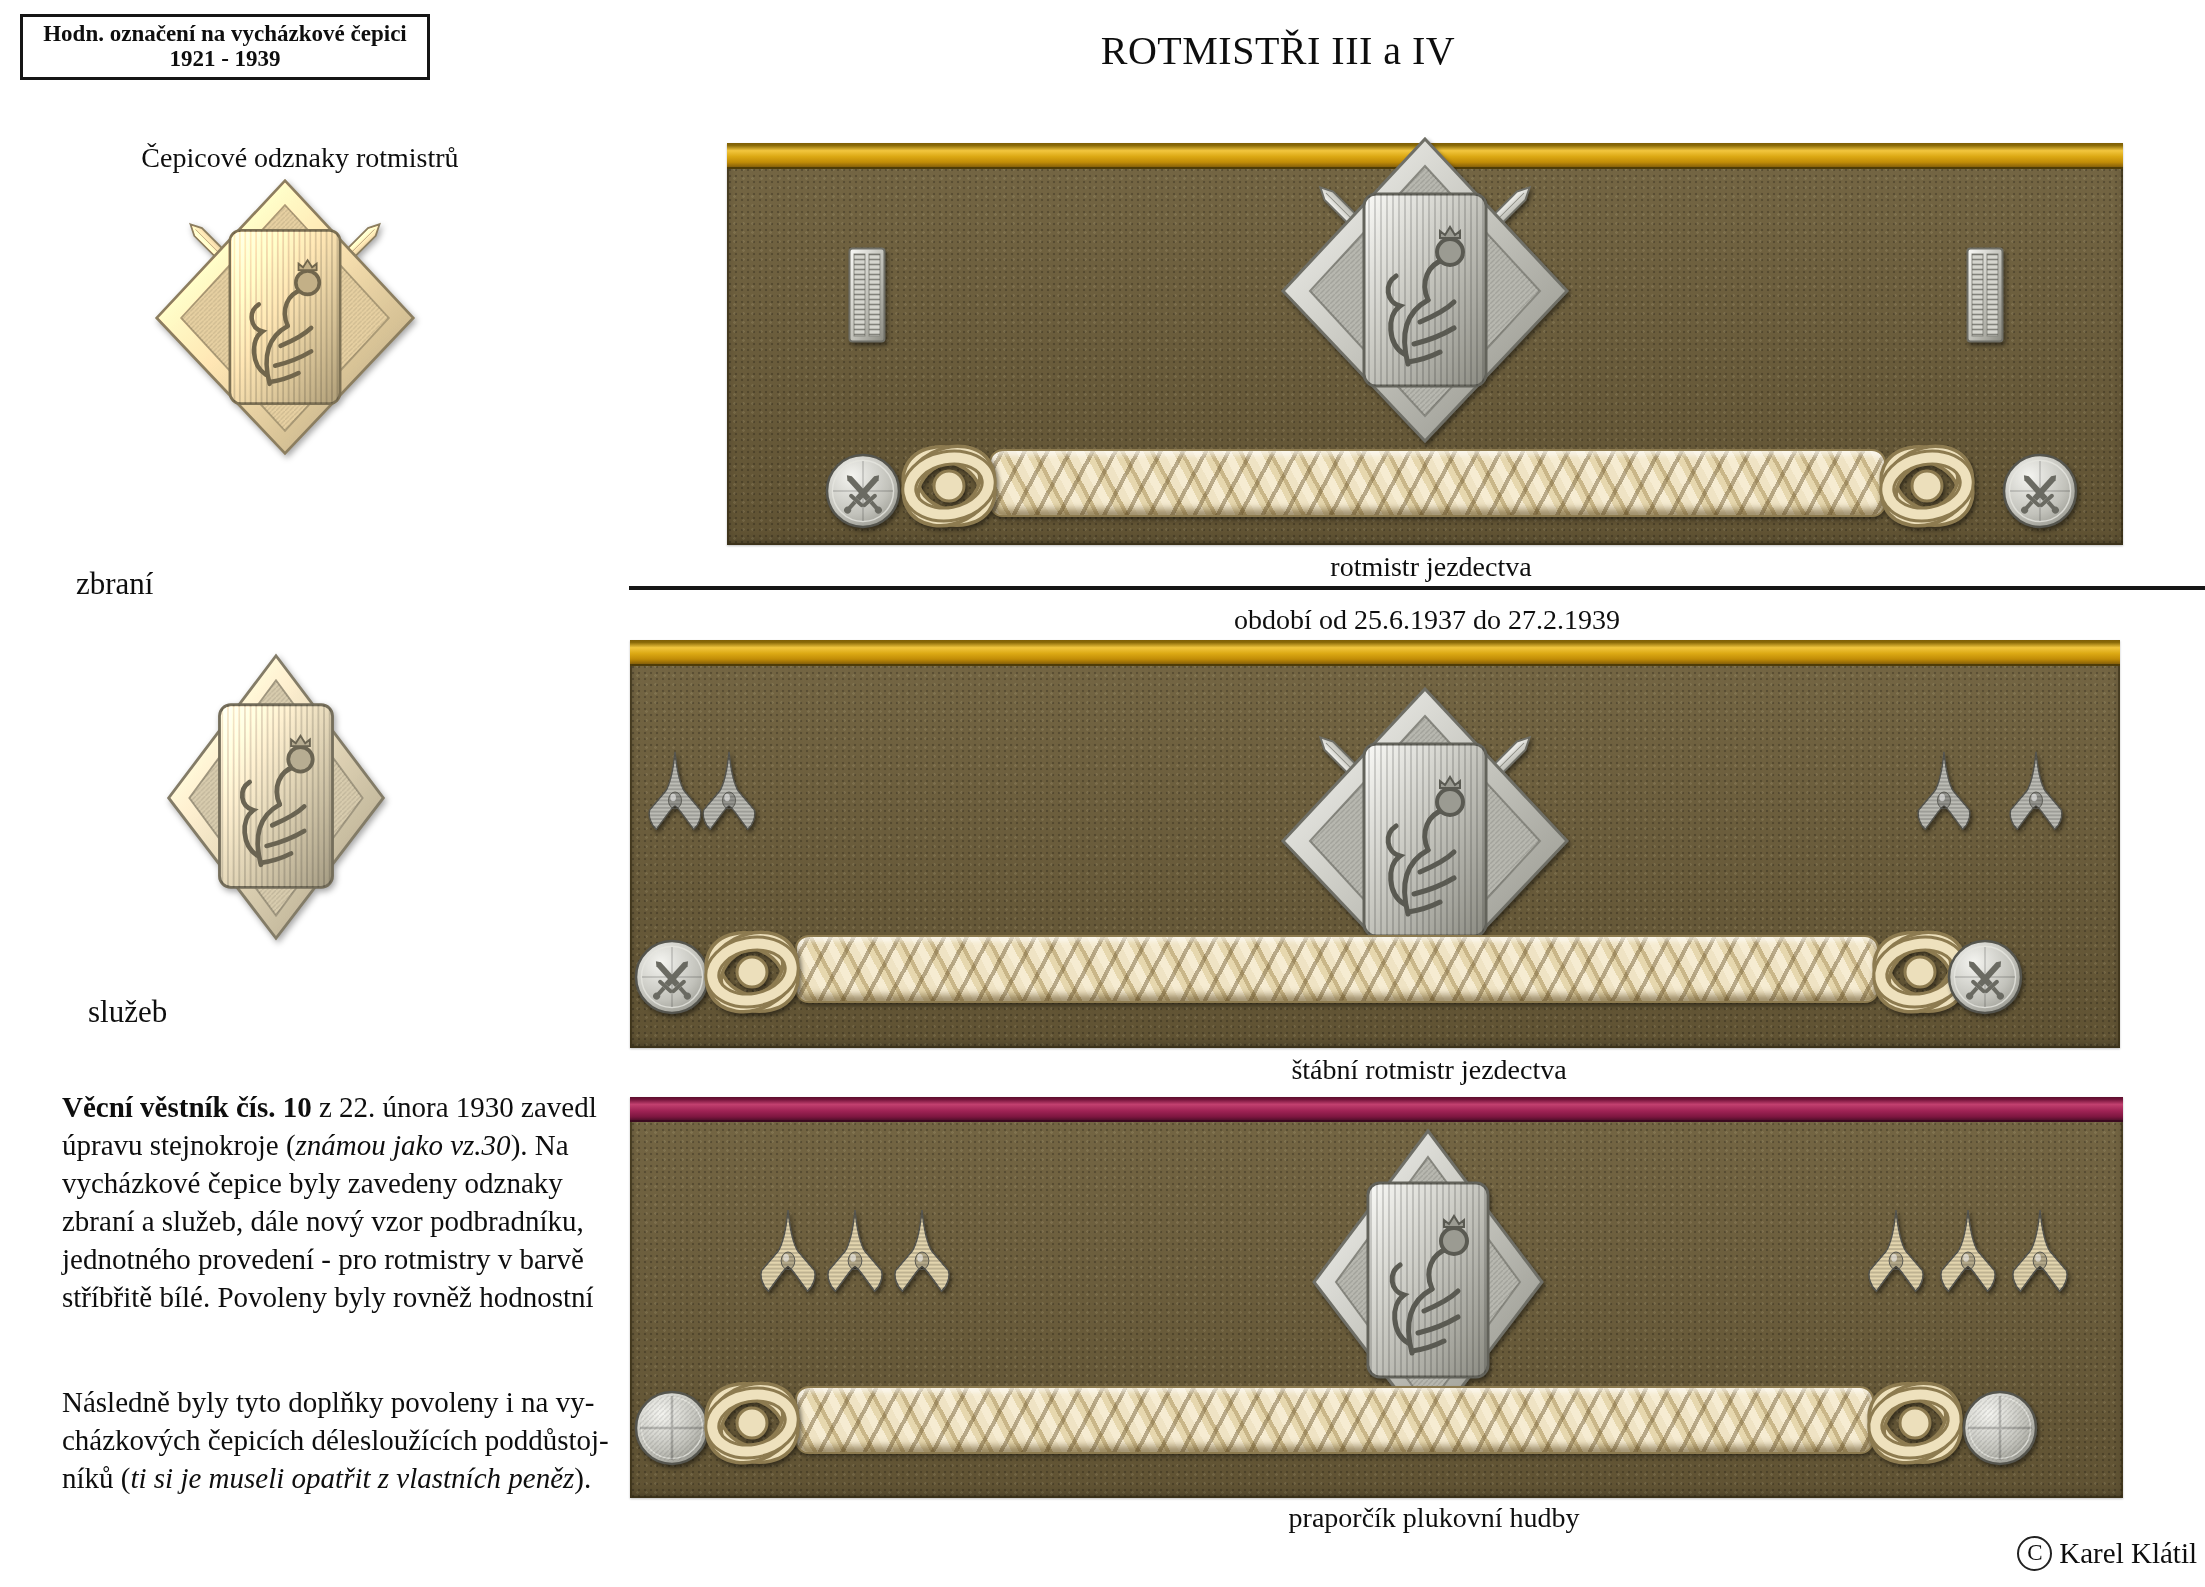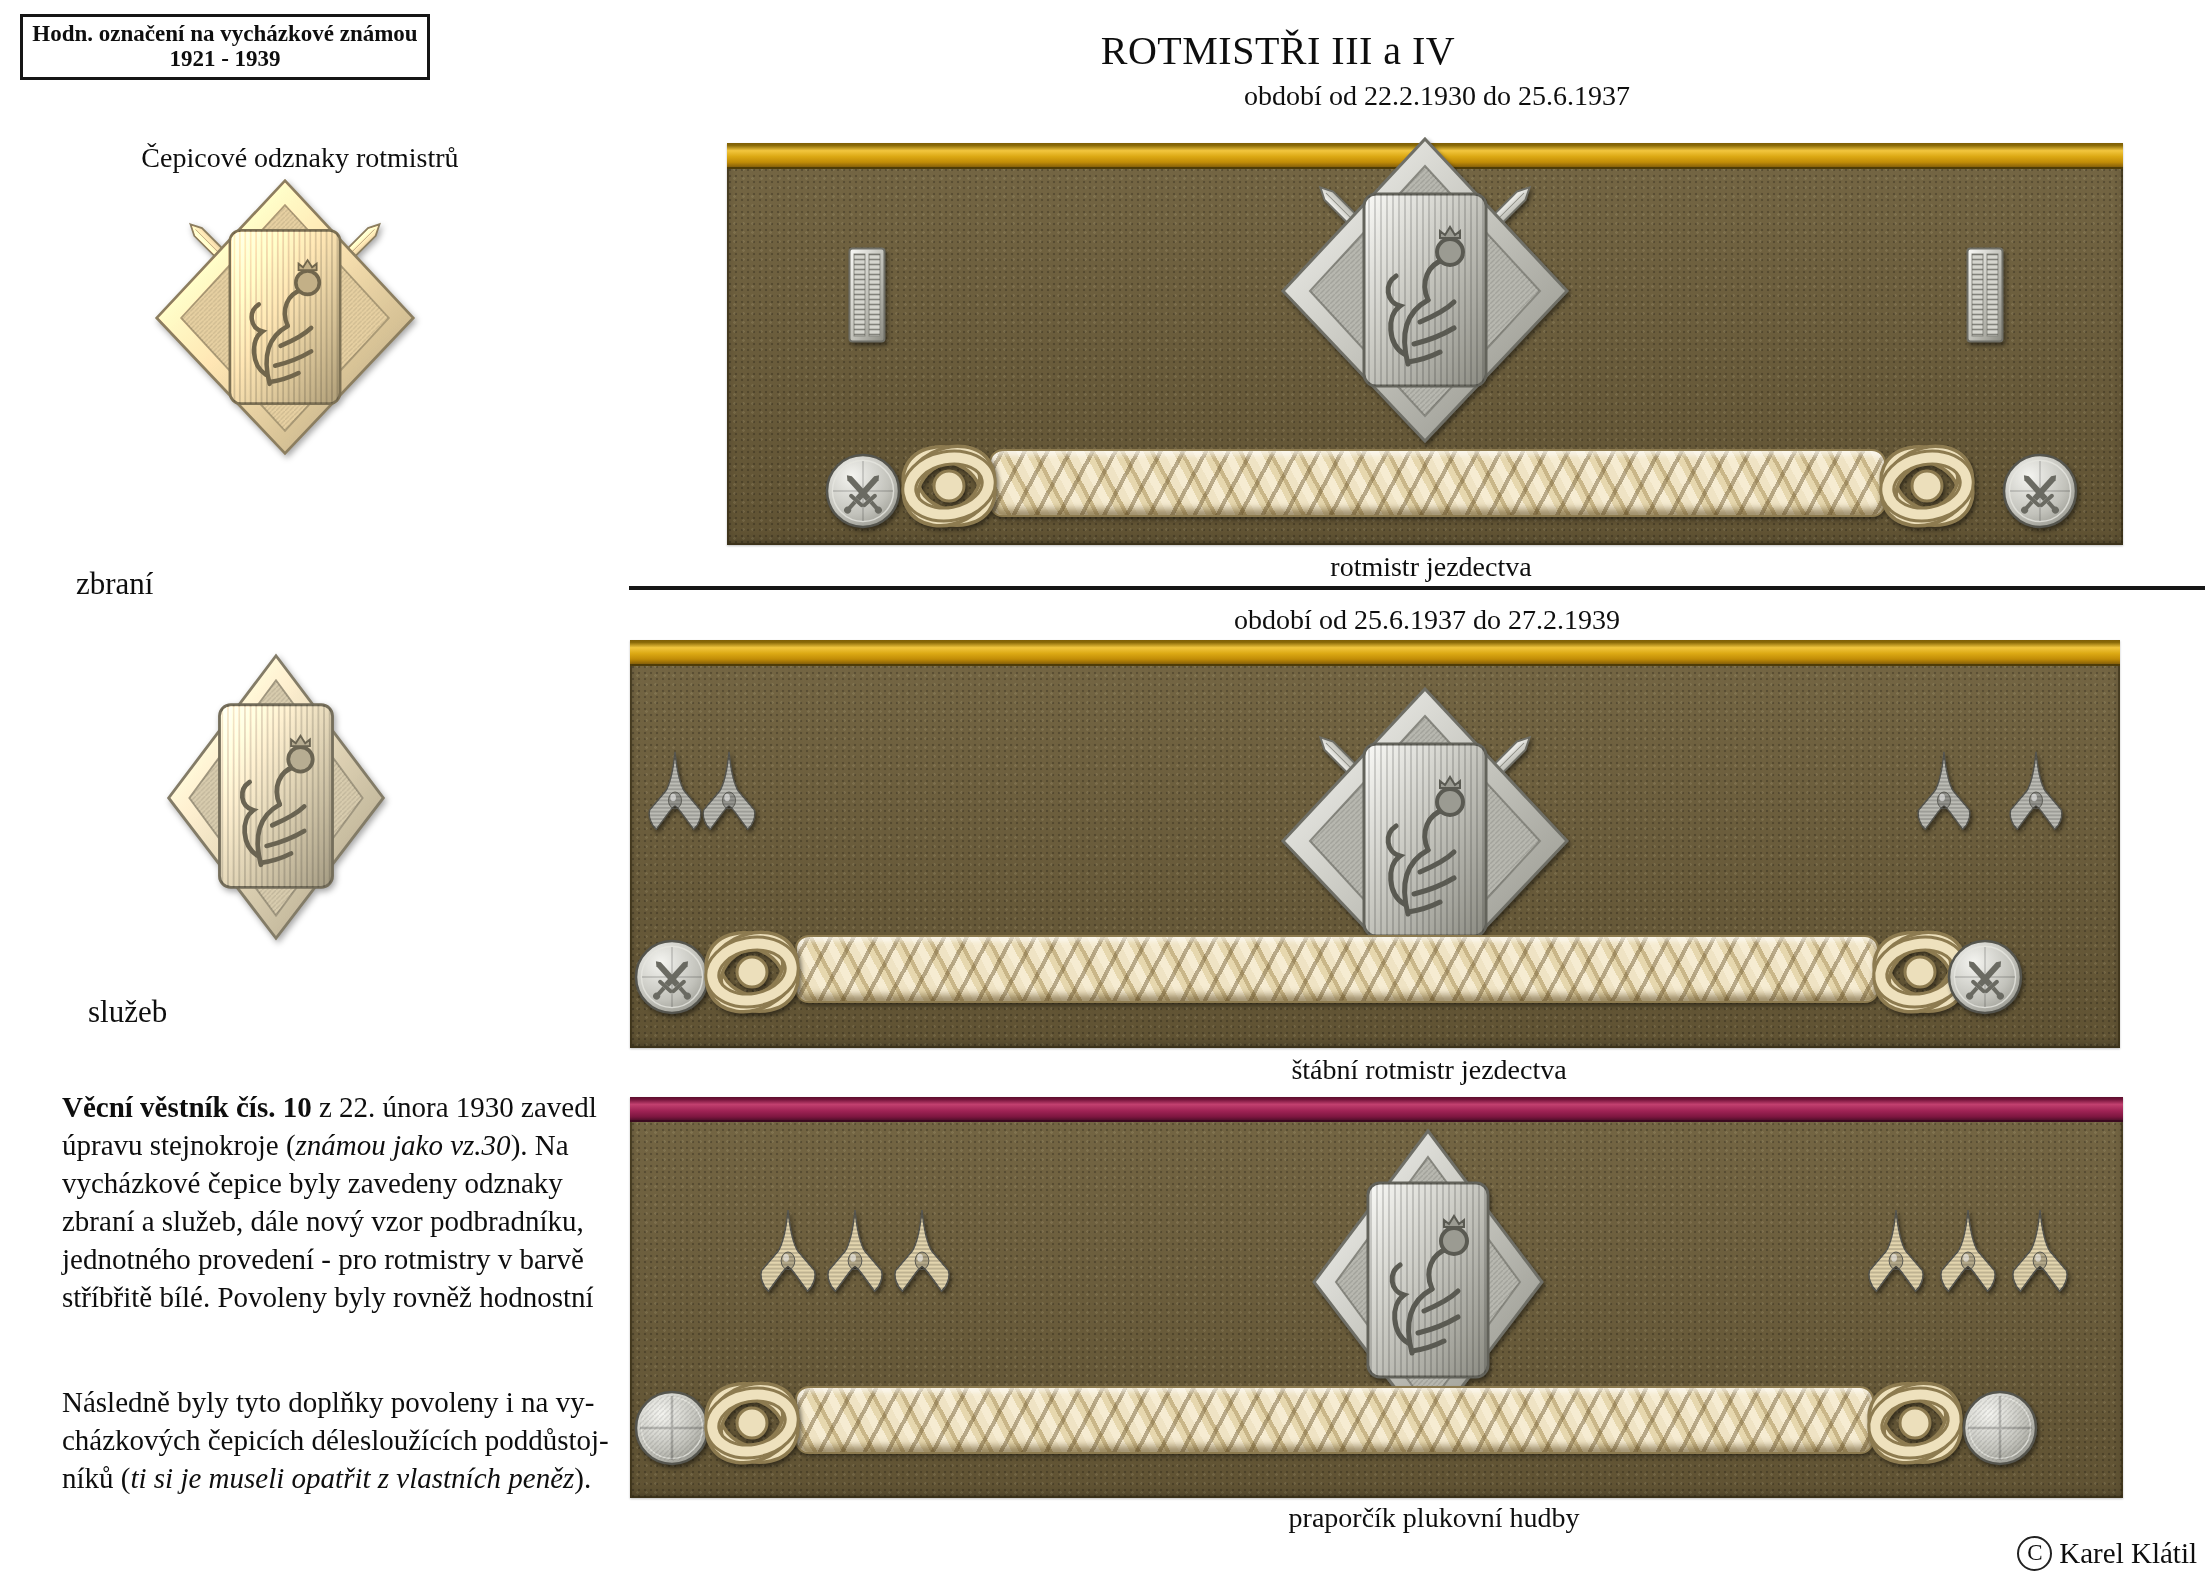--- a/index.html
+++ b/index.html
@@ -203,21 +203,21 @@
           <ellipse cx="52" cy="55" rx="40" ry="30" transform="rotate(-28 52 55)" stroke="#eee1bd" stroke-width="11"></ellipse>
           <ellipse cx="52" cy="55" rx="28" ry="40" transform="rotate(80 52 55)" stroke="#8d7b50" stroke-width="16"></ellipse>
           <ellipse cx="52" cy="55" rx="28" ry="40" transform="rotate(80 52 55)" stroke="#eee1bd" stroke-width="10"></ellipse>
         </g>
         <circle cx="52" cy="55" r="15" fill="#ecdfbb" stroke="#8d7b50" stroke-width="3"></circle>
       </symbol>
     </defs>
   </svg>
 
   <div class="title-box">
-    <div>Hodn. označení na vycházkové známou</div>
+    <div>Hodn. označení na vycházkové čepici</div>
     <div>1921 - 1939</div>
   </div>
 
   <div class="col-heading">Čepicové odznaky rotmistrů</div>
 
   <svg class="badge-svg badge1 tint-brass" viewBox="0 0 310 312">
       <use href="#badge-arms"></use>
     </svg>
   <div class="badge-label lbl1">zbraní</div>
 
@@ -236,21 +236,20 @@
         <div class="tline"><span>stříbřitě bílé. Povoleny byly rovněž hodnostní</span></div>
       </div>
     <div class="para p2">
         <div class="tline"><span>Následně byly tyto doplňky povoleny i na vy-</span></div>
         <div class="tline"><span>cházkových čepicích délesloužících poddůstoj-</span></div>
         <div class="tline"><span>níků (</span><span class="i">ti si je museli opatřit z vlastních peněz</span><span>).</span></div>
       </div>
   </div>
 
   <div class="main-title">ROTMISTŘI III a IV</div>
-  <div class="period period1">období od 22.2.1930 do 25.6.1937</div>
 
   <div class="panel panel1">
     <div class="stripe gold"></div>
     <svg class="orn" style="left:121px;top:104px;width:38px;height:96px" viewBox="0 0 38 96">
         <use href="#ribbar"></use>
       </svg>
     <svg class="orn" style="left:1239px;top:104px;width:38px;height:96px" viewBox="0 0 38 96">
         <use href="#ribbar"></use>
       </svg>
     <svg class="orn" style="left:543px;top:-9px;width:310px;height:312px" viewBox="0 0 310 312">

